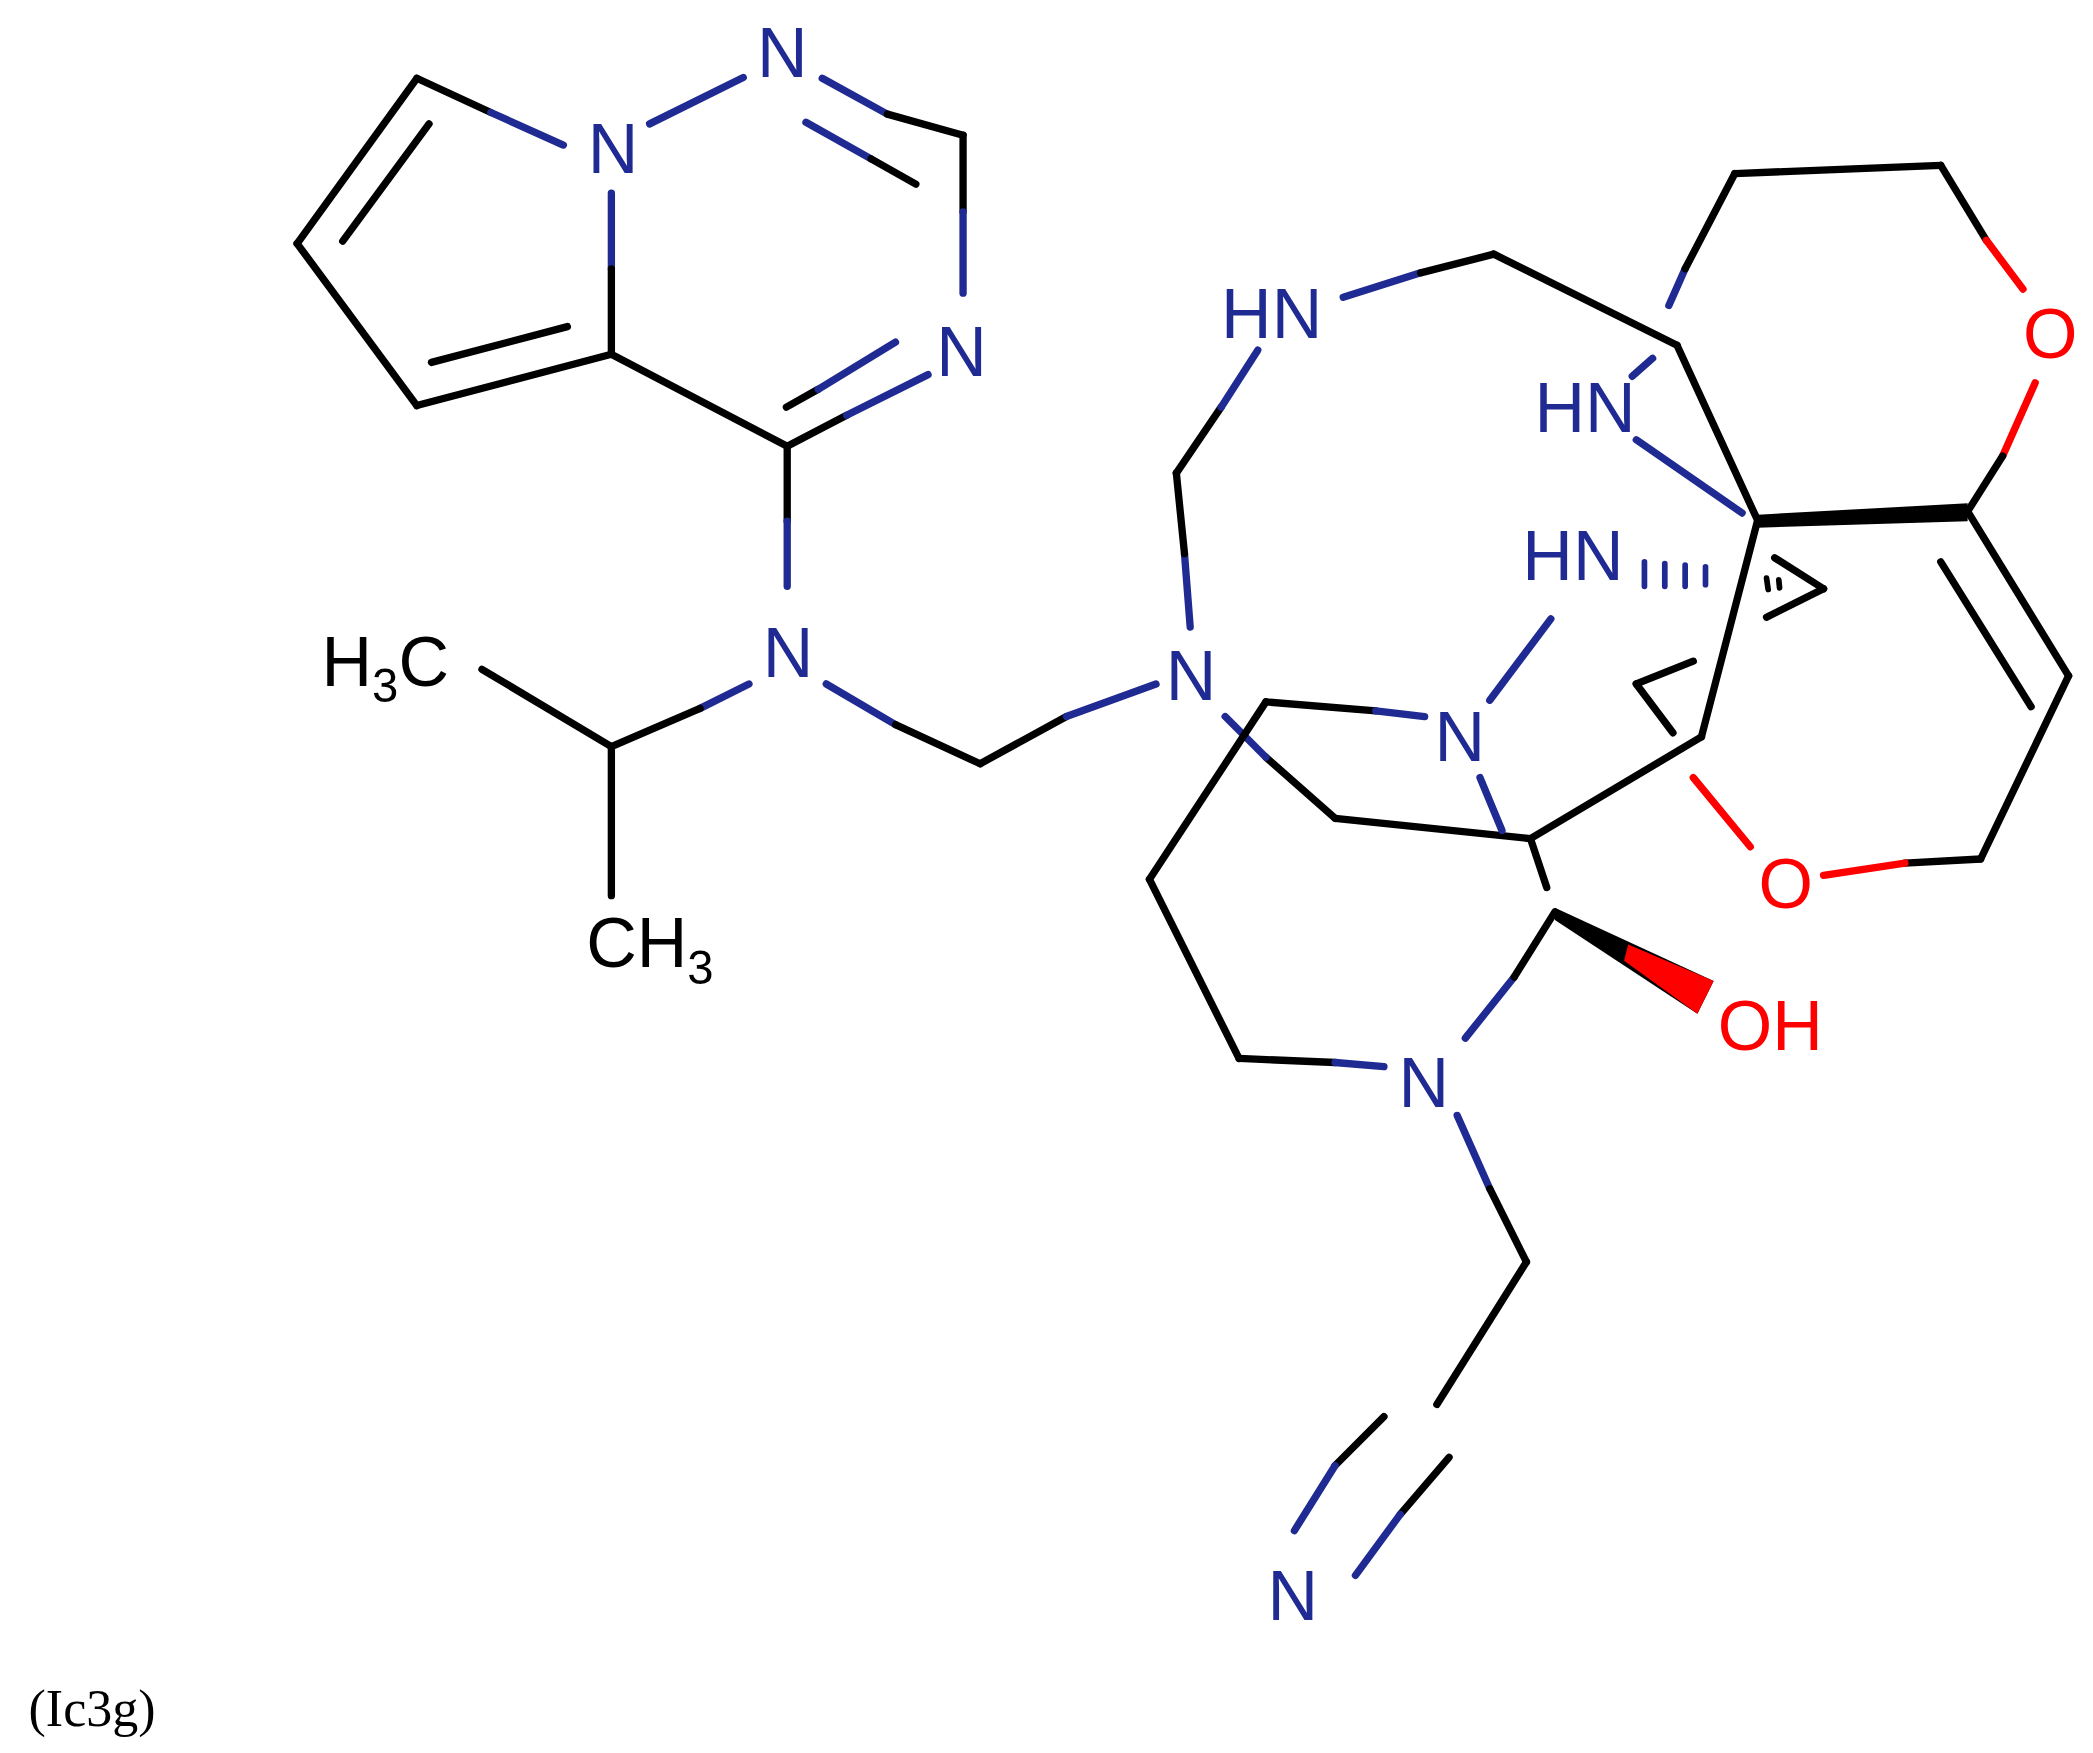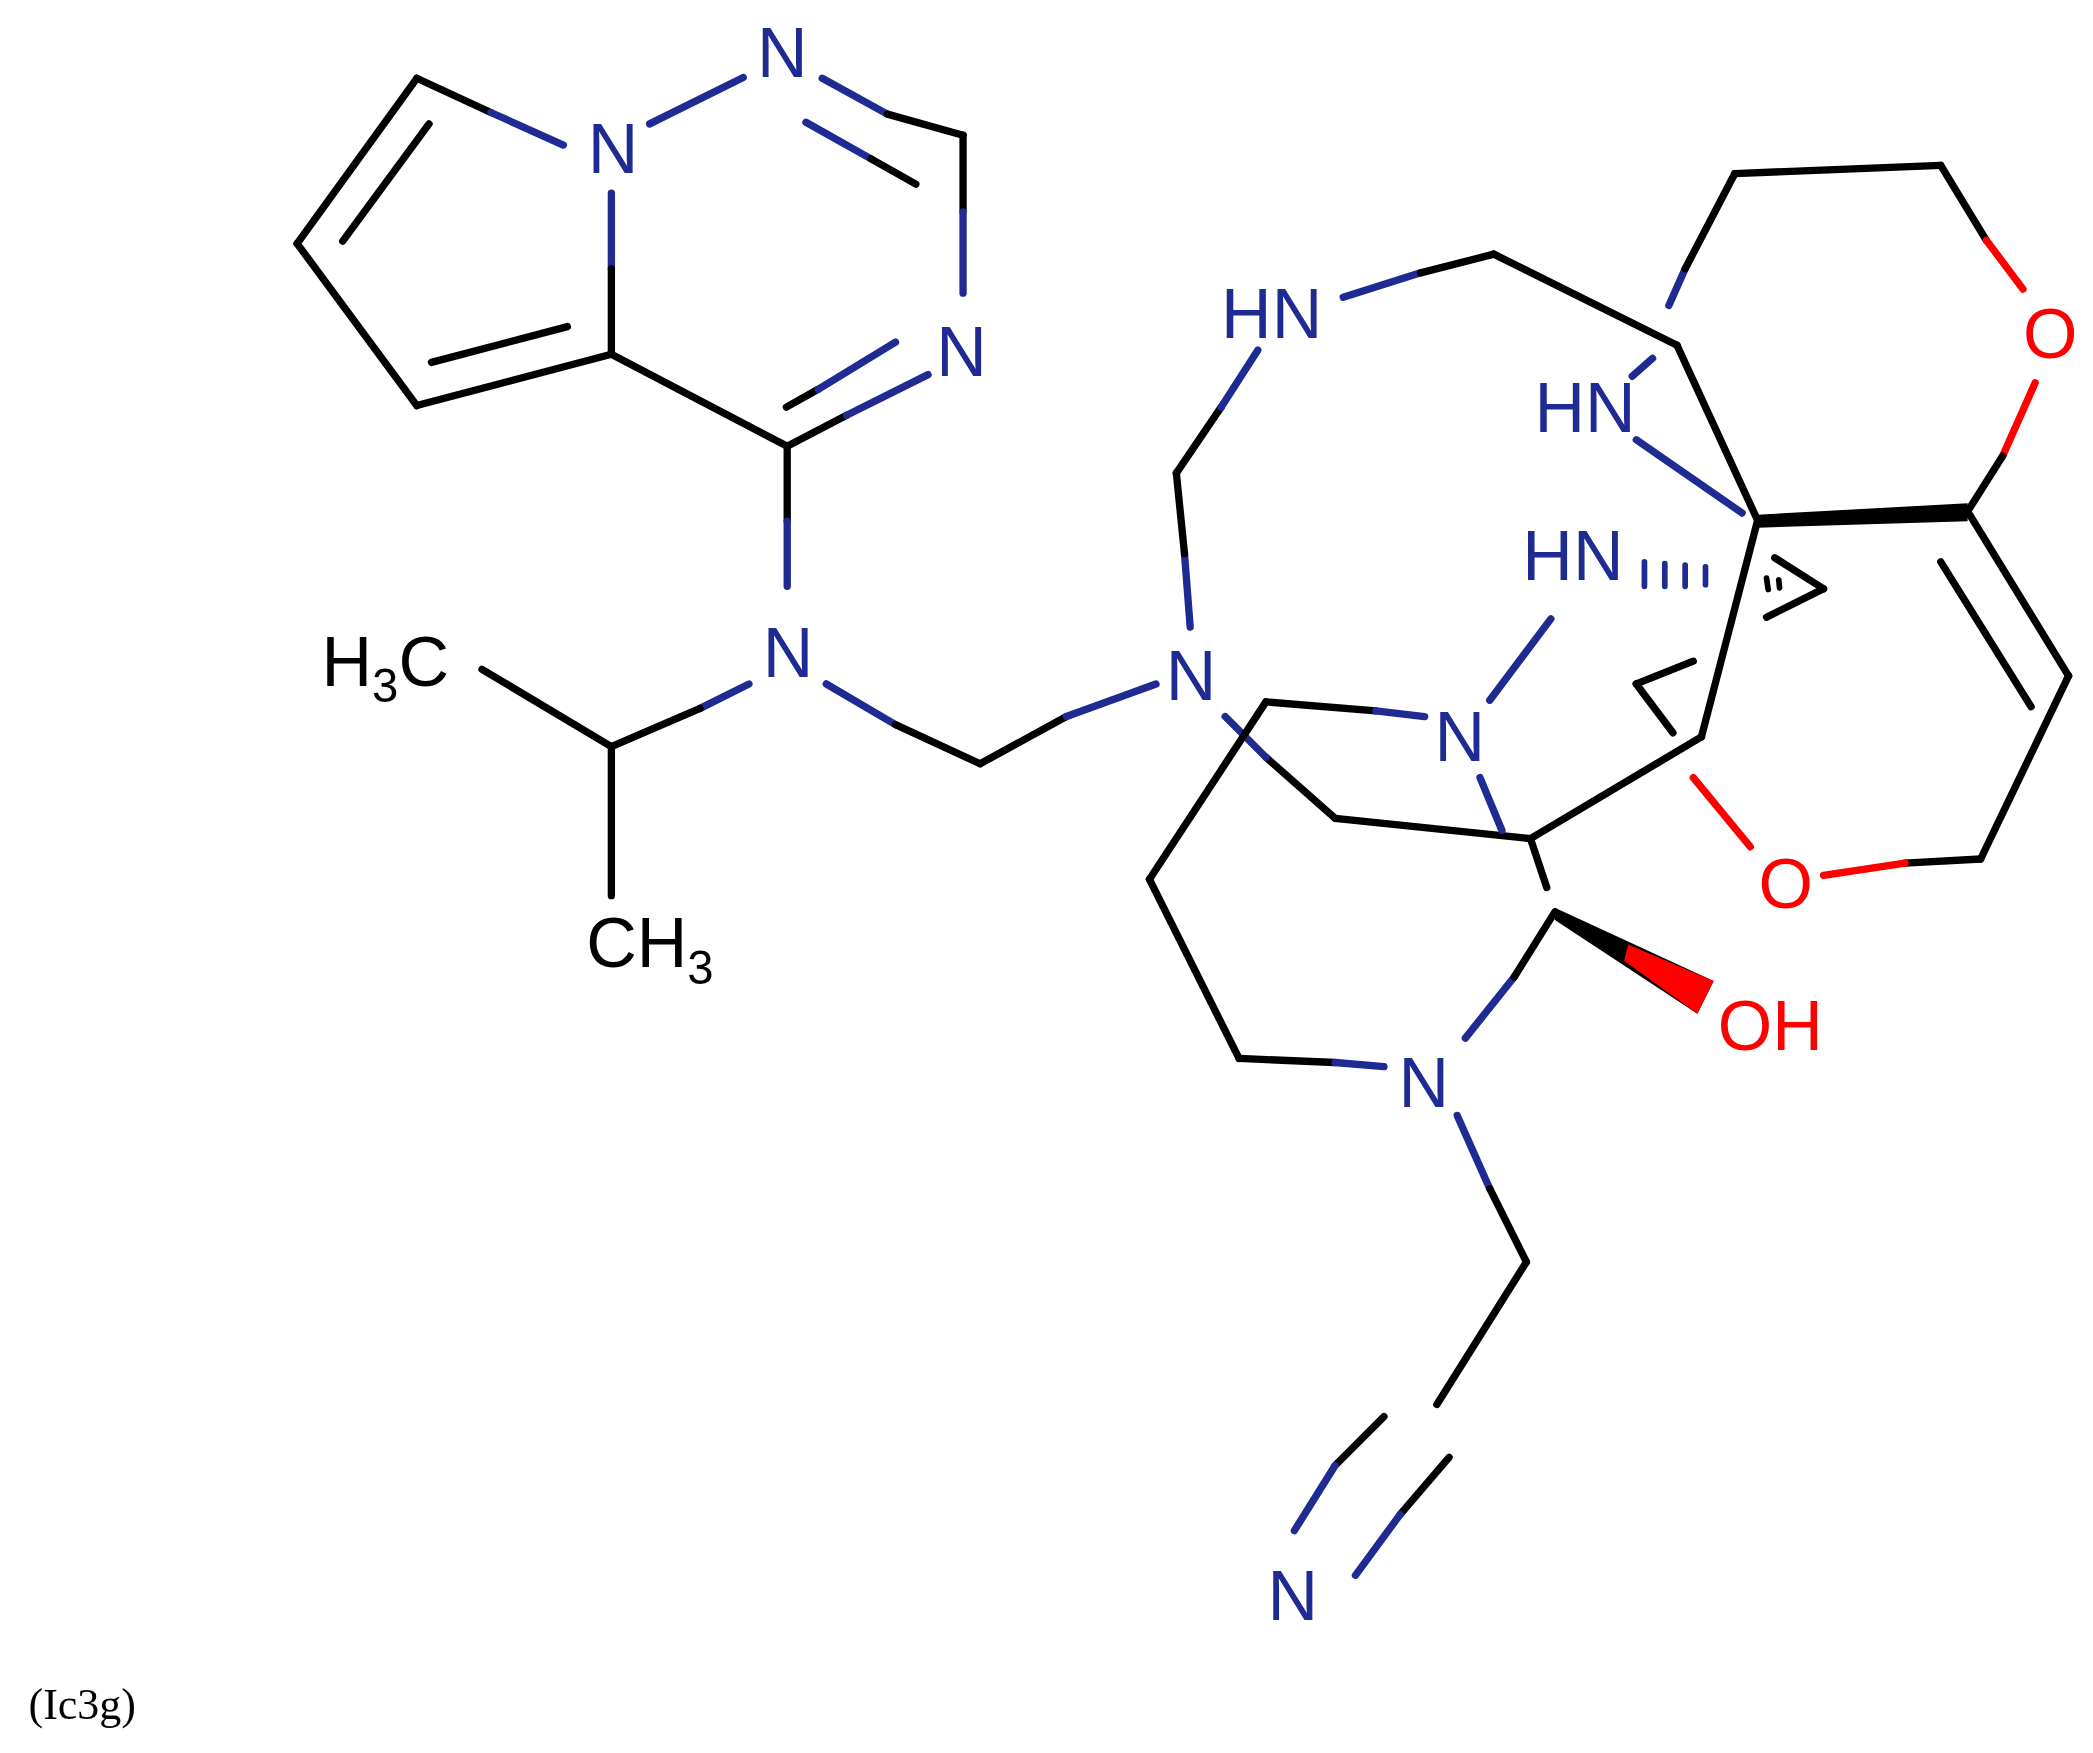--- a/index.html
+++ b/index.html
@@ -6,21 +6,21 @@
   body { width:2093px; height:1753px; position:relative; overflow:hidden; }
   #mol { position:absolute; left:0; top:0; width:2093px; height:1753px; }
   .b { stroke:#000; stroke-width:9; stroke-linecap:round; fill:none; }
   .n { stroke:#1f2a93; stroke-width:9; stroke-linecap:round; fill:none; }
   .o { stroke:#ff0000; stroke-width:9; stroke-linecap:round; fill:none; }
   .lbl { font-family:"Liberation Sans", sans-serif; font-size:86px; }
   .lbl-n { fill:#1f2a93; }
   .lbl-o { fill:#ff0000; }
   .lbl-c { fill:#000; }
   .sub { font-size:58px; }
-  #caption { position:absolute; left:28.5px; top:1679px; font-family:"Liberation Serif", serif; font-size:44px; color:#000; }
+  #caption { position:absolute; left:28.5px; top:1679px; font-family:"Liberation Serif", serif; font-size:52px; color:#000; }
 </style>
 </head>
 <body>
 
 <svg id="mol" viewBox="0 0 2571 2153" xmlns="http://www.w3.org/2000/svg">
 
   <g>
     <line class="b" x1="512" y1="96" x2="603" y2="138"></line>
     <line class="n" x1="603" y1="138" x2="692" y2="178"></line>
     <line class="b" x1="512" y1="96" x2="365" y2="299"></line>

